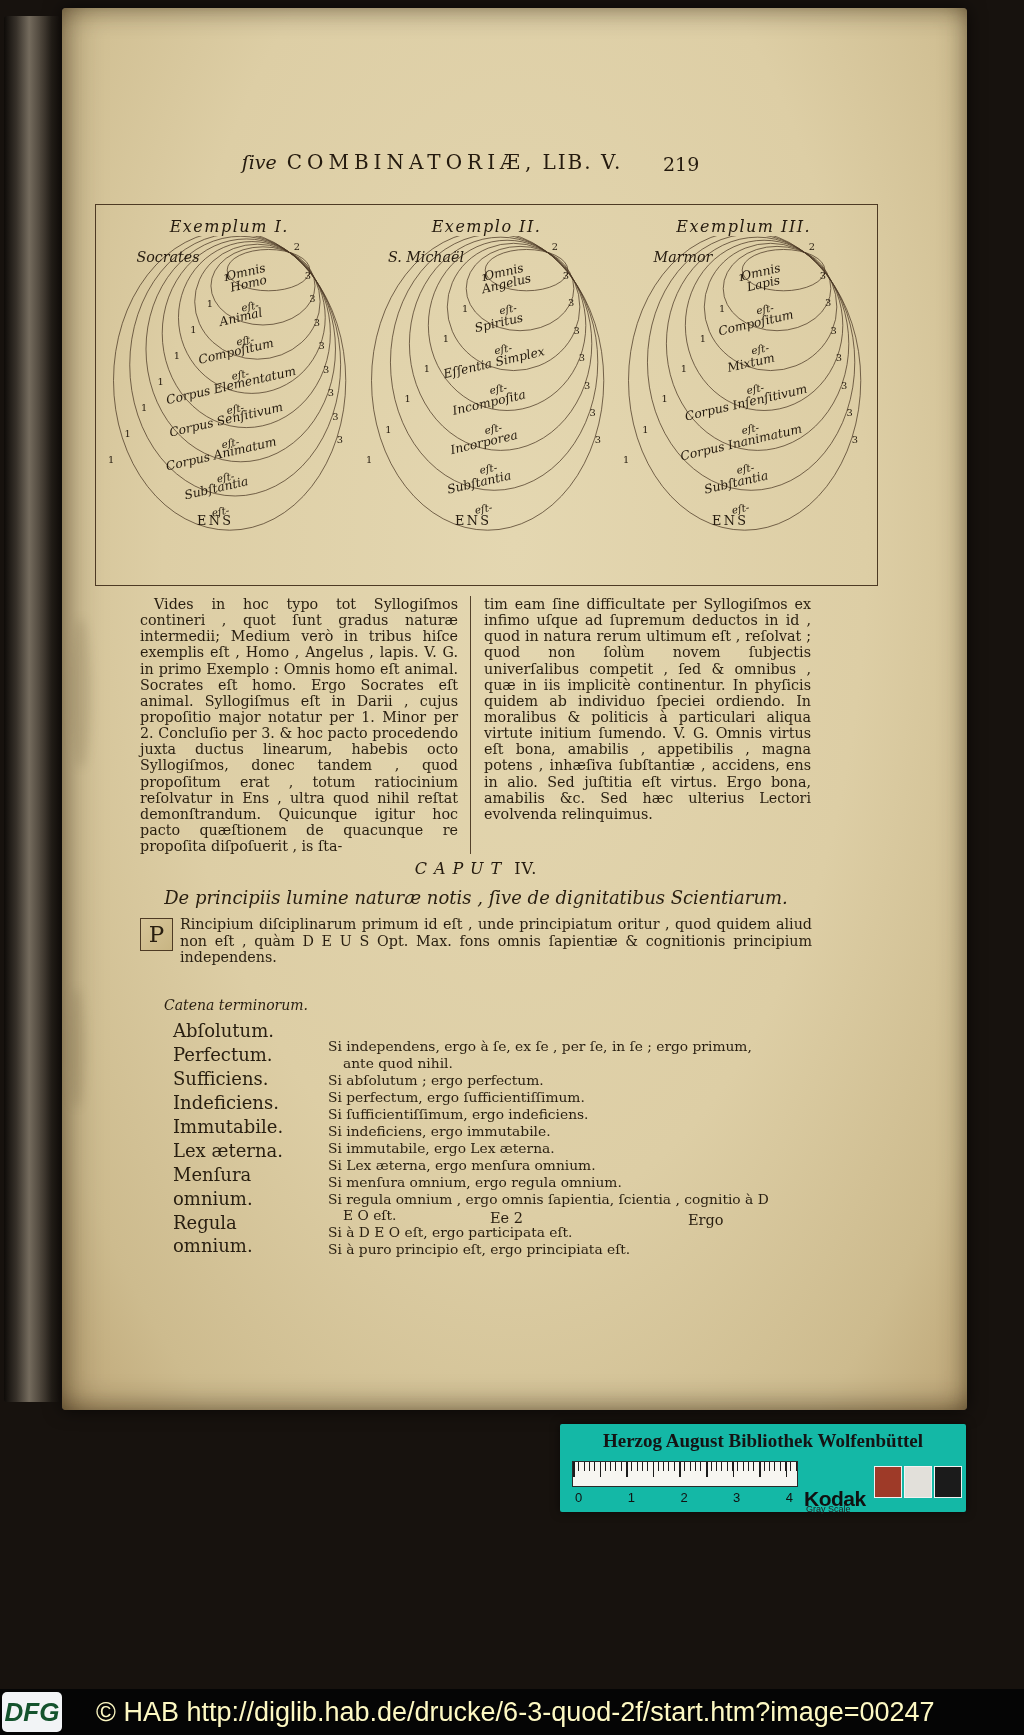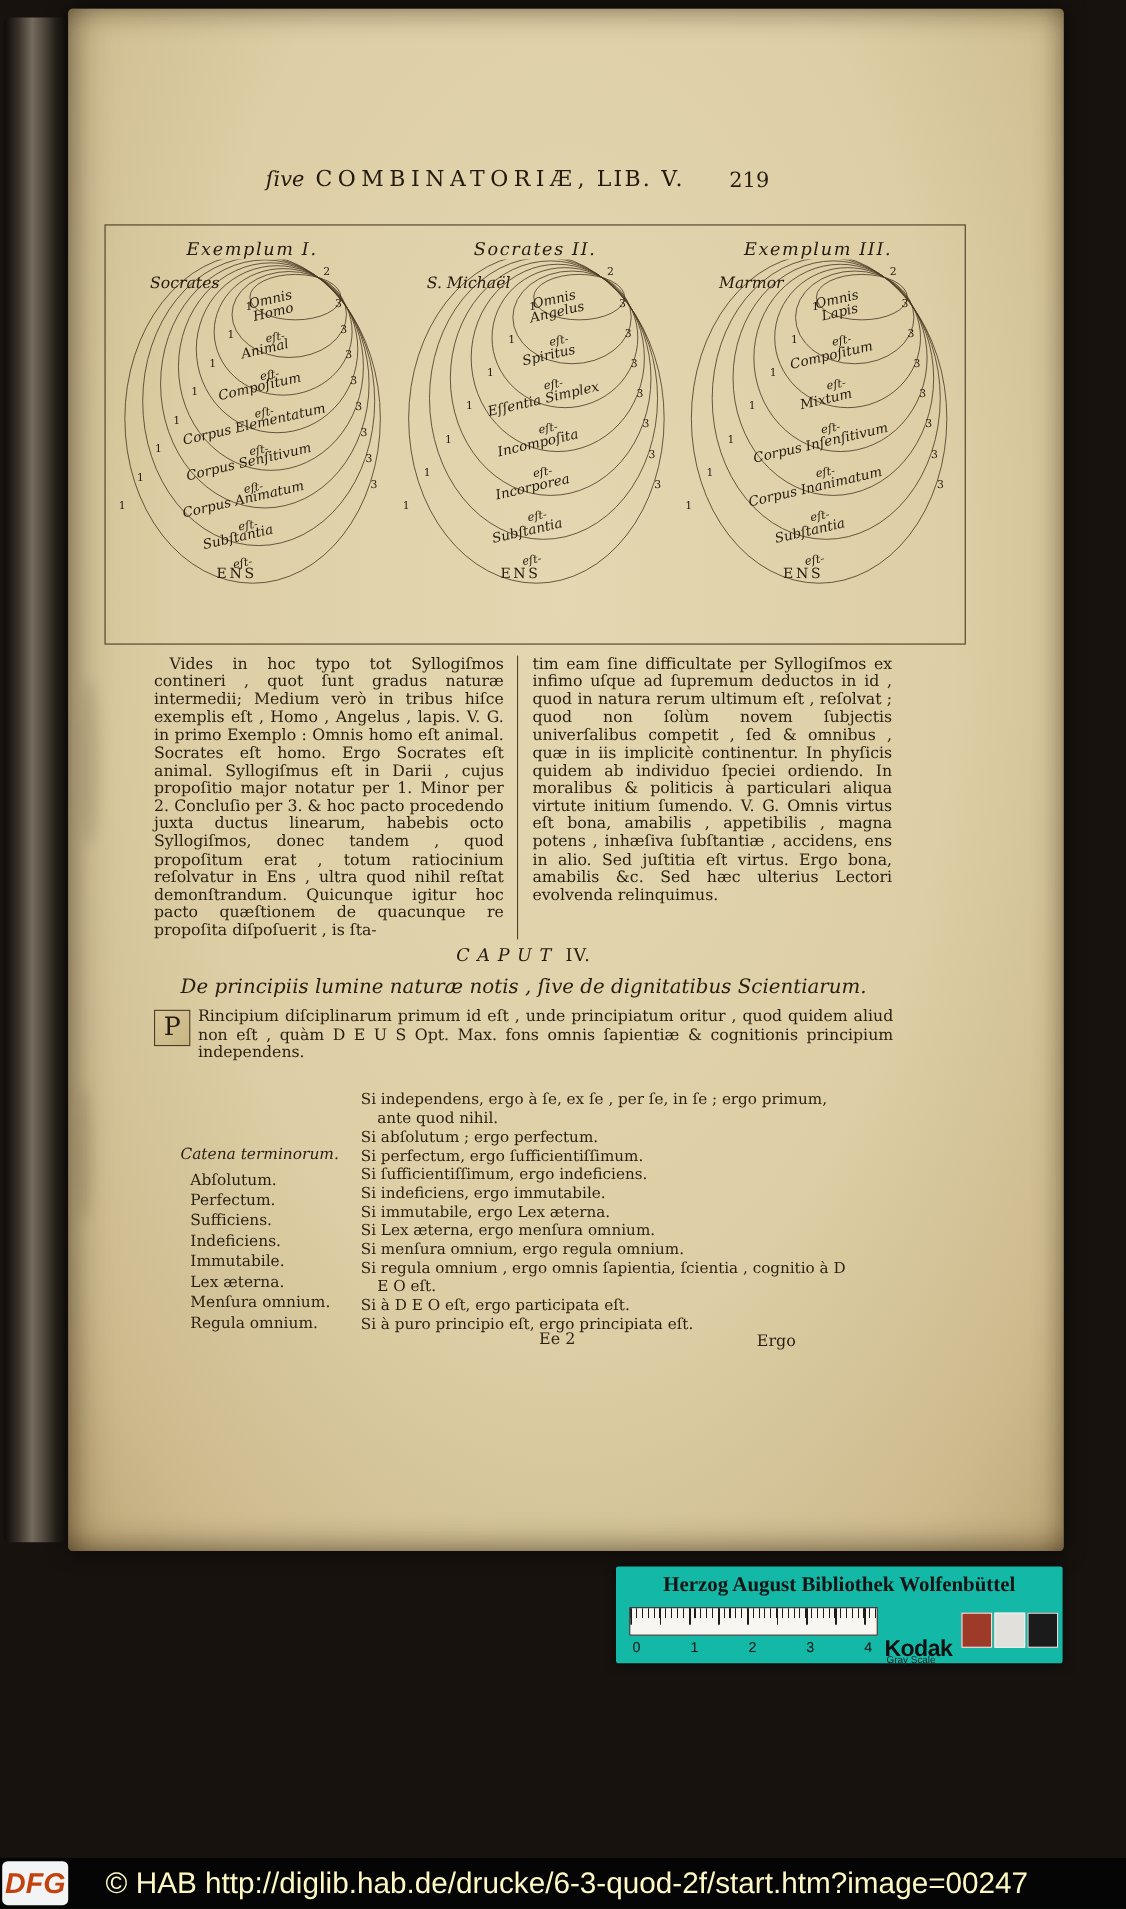--- a/index.html
+++ b/index.html
@@ -55,21 +55,21 @@
 
   .principium{position:absolute;top:908px;left:78px;width:672px;font-size:14.3px;line-height:1.17;text-align:justify;}
   .drop-cap{float:left;width:31px;height:31px;border:1.2px solid #4d3a24;margin:2px 7px 0 0;
     display:flex;align-items:center;justify-content:center;font-size:23px;
     background:linear-gradient(135deg,#d8c69a,#c8b583);}
 
   
   .catena{position:absolute;top:984px;left:102px;display:flex;align-items:flex-end;}
   .catena-left{width:152px;padding-top:5px;}
   .catena-header{font-style:italic;font-size:14px;margin-bottom:6px;}
-  .catena-term{font-size:14px;line-height:1.33;padding-left:9px;}
+  .catena-term{font-size:18px;line-height:1.33;padding-left:9px;}
   .catena-rule{width:1px;background:#53412a;}
   .catena-right{width:442px;padding-left:11px;font-size:13.8px;line-height:1.23;}
   .catena-consequence{padding-left:15px;text-indent:-15px;}
 
   .signature{position:absolute;top:1202px;left:428px;font-size:14.5px;}
   .catchword{position:absolute;top:1204px;left:626px;font-size:14.5px;text-align:right;}
 
   
   .kodak-card{position:absolute;left:560px;top:1424px;width:406px;height:88px;background:#14b8a6;
     border-radius:2px;box-shadow:0 0 10px rgba(0,0,0,.55);}
@@ -84,21 +84,21 @@
   .kodak-brand{position:absolute;left:244px;top:63px;font:bold 21px "Liberation Sans",sans-serif;color:#101010;letter-spacing:-.5px;}
   .kodak-scale{position:absolute;left:246px;top:80px;font:9px "Liberation Sans",sans-serif;color:#222;}
   .patches{position:absolute;left:314px;top:42px;display:flex;gap:2px;}
   .patch{width:26px;height:30px;border:1px solid #f2f2f2;}
 
   
   .footer-bar{position:absolute;left:0;top:1689px;width:1024px;height:46px;background:#050505;
     display:flex;align-items:center;}
   .dfg-logo{margin-left:2px;width:60px;height:40px;background:#f2f4f6;border-radius:5px;flex:0 0 auto;
     display:flex;align-items:center;justify-content:center;
-    font:italic bold 26px "Liberation Sans",sans-serif;color:#c2410c;}
+    font:italic bold 26px "Liberation Sans",sans-serif;color:#14532d;}
   .copyright{color:#fef9c3;font:27px "Liberation Sans",sans-serif;margin-left:34px;white-space:nowrap;}
 </style>
 </head>
 <body>
 
 <div id="root">
 
   <div class="book-edge"></div>
 
   <div class="page">
@@ -153,21 +153,21 @@
             <text x="124" y="188.00671428571428" class="dterm" text-anchor="middle" transform="rotate(-13 124 188.00671428571428)">Corpus Senſitivum</text>
             <text x="128" y="211.38292857142858" class="dest" text-anchor="middle" transform="rotate(-10 128 211.38292857142858)">eſt-</text>
             <text x="119" y="222.75914285714285" class="dterm" text-anchor="middle" transform="rotate(-13 119 222.75914285714285)">Corpus Animatum</text>
             <text x="123" y="246.13535714285712" class="dest" text-anchor="middle" transform="rotate(-10 123 246.13535714285712)">eſt-</text>
             <text x="114" y="257.5115714285714" class="dterm" text-anchor="middle" transform="rotate(-13 114 257.5115714285714)">Subſtantia</text>
             <text x="118" y="280.8877857142857" class="dest" text-anchor="middle" transform="rotate(-10 118 280.8877857142857)">eſt-</text>
             <text x="112" y="291.264" class="dens" text-anchor="middle">ENS</text>
           </svg>
         </div>
         <div class="exemplum">
-          <div class="exemplum-label">Socrates II.</div>
+          <div class="exemplum-label">Exemplo II.</div>
           <svg viewBox="0 0 252 332" class="exemplum-svg">
             <ellipse cx="166.16" cy="31.997" rx="42" ry="21" class="arc"></ellipse>
             <text x="123.32" y="43.547" class="dnum" text-anchor="middle">1</text>
             <text x="206.06" y="40.817" class="dnum" text-anchor="middle">3</text>
             <ellipse cx="159.57333333333332" cy="50.70816666666666" rx="54.666666666666664" ry="42.83333333333333" class="arc"></ellipse>
             <text x="103.81333333333333" y="74.2665" class="dnum" text-anchor="middle">1</text>
             <text x="211.50666666666666" y="68.69816666666667" class="dnum" text-anchor="middle">3</text>
             <ellipse cx="152.98666666666668" cy="69.41933333333333" rx="67.33333333333333" ry="64.66666666666666" class="arc"></ellipse>
             <text x="84.30666666666669" y="104.98599999999999" class="dnum" text-anchor="middle">1</text>
             <text x="216.95333333333335" y="96.57933333333332" class="dnum" text-anchor="middle">3</text>

